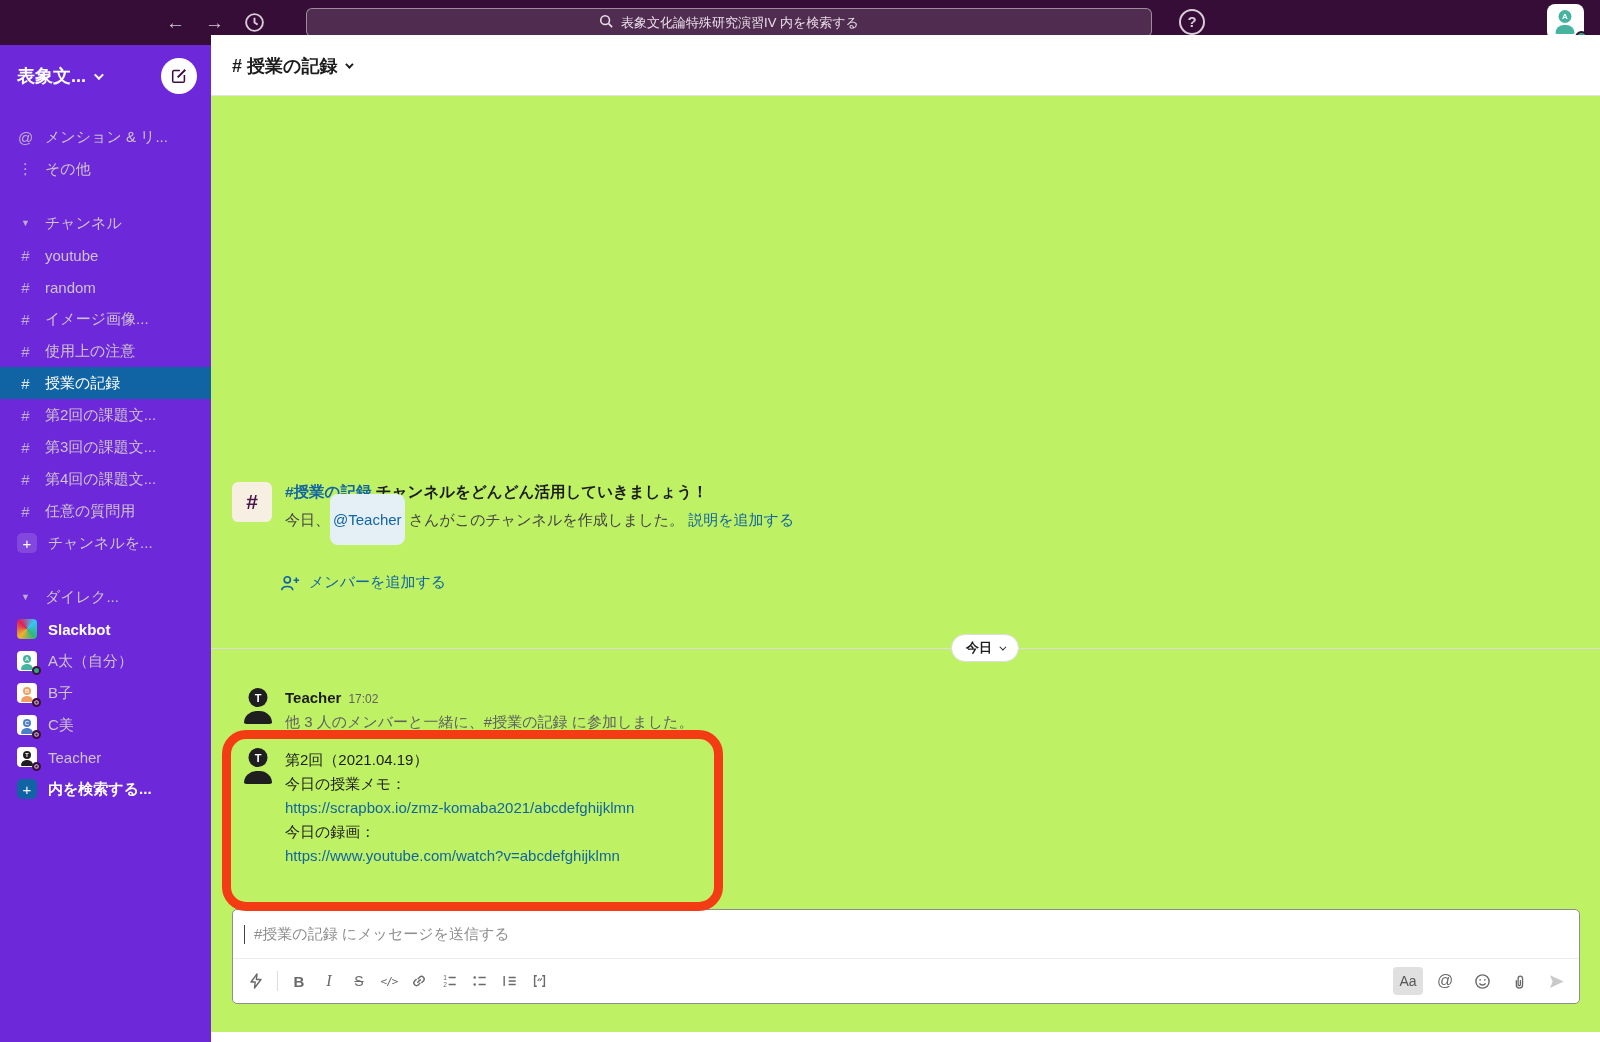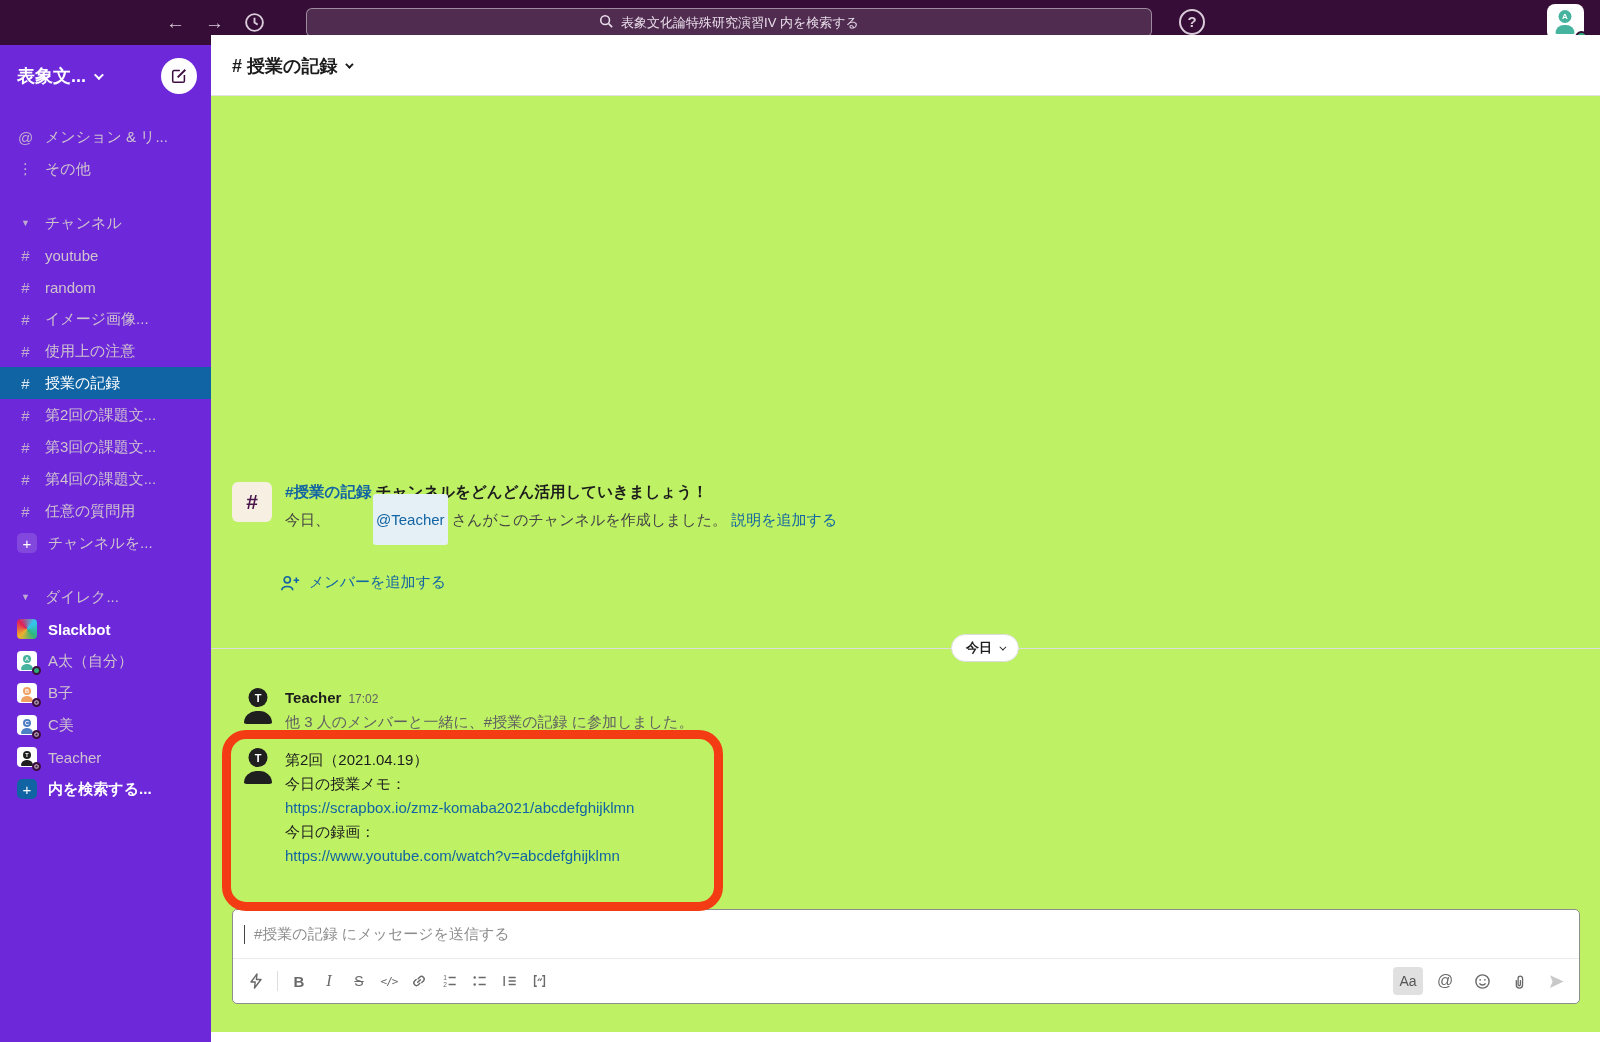--- a/index.html
+++ b/index.html
@@ -63,21 +63,21 @@
     background:#fff; display:flex; align-items:center; padding:0 14px 0 10px; gap:7px; cursor:pointer; box-shadow:0 1px 1px rgba(0,0,0,.04); }
   .members-pill .count { font-size:16px; color:#3B3B3B; margin-left:8px; }
 
   
   .intro { position:absolute; left:21px; top:447px; display:flex; gap:13px; }
   .hash-box { width:40px; height:40px; background:#F6EFE2; border-radius:6px; color:#4A154B;
     font-size:21px; font-weight:bold; display:flex; align-items:center; justify-content:center; flex:none; }
   .intro-l1 { font-size:15.5px; font-weight:bold; }
   .intro-l1 .chlink { color:#1264A3; cursor:pointer; }
   .intro-l2 { margin-top:8px; font-size:15px; color:#454245; }
-  .mention { color:#1264A3; background:#E4F0F6; border-radius:3px; padding:17px 3px; cursor:pointer;margin-left:43px; }
+  .mention { color:#1264A3; background:#E4F0F6; border-radius:8px; padding:17px 3px; cursor:pointer; }
   .bluelink { color:#1264A3; cursor:pointer; }
   .add-members { position:absolute; left:69px; top:538px; display:flex; align-items:center; gap:9px;
     color:#1264A3; font-weight:normal; font-size:15px; cursor:pointer; }
 
   
   .day-divider { position:absolute; left:0; right:0; top:599px; height:28px; }
   .day-divider .line { position:absolute; top:14px; left:0; right:0; border-top:1px solid #DDD; }
   .day-divider .pill { position:absolute; left:50%; transform:translateX(-50%); top:0; height:28px; background:#fff;
     border:1px solid #DDD; border-radius:14px; display:flex; align-items:center; gap:7px; padding:0 14px;
     font-size:13px; font-weight:bold; cursor:pointer; }

